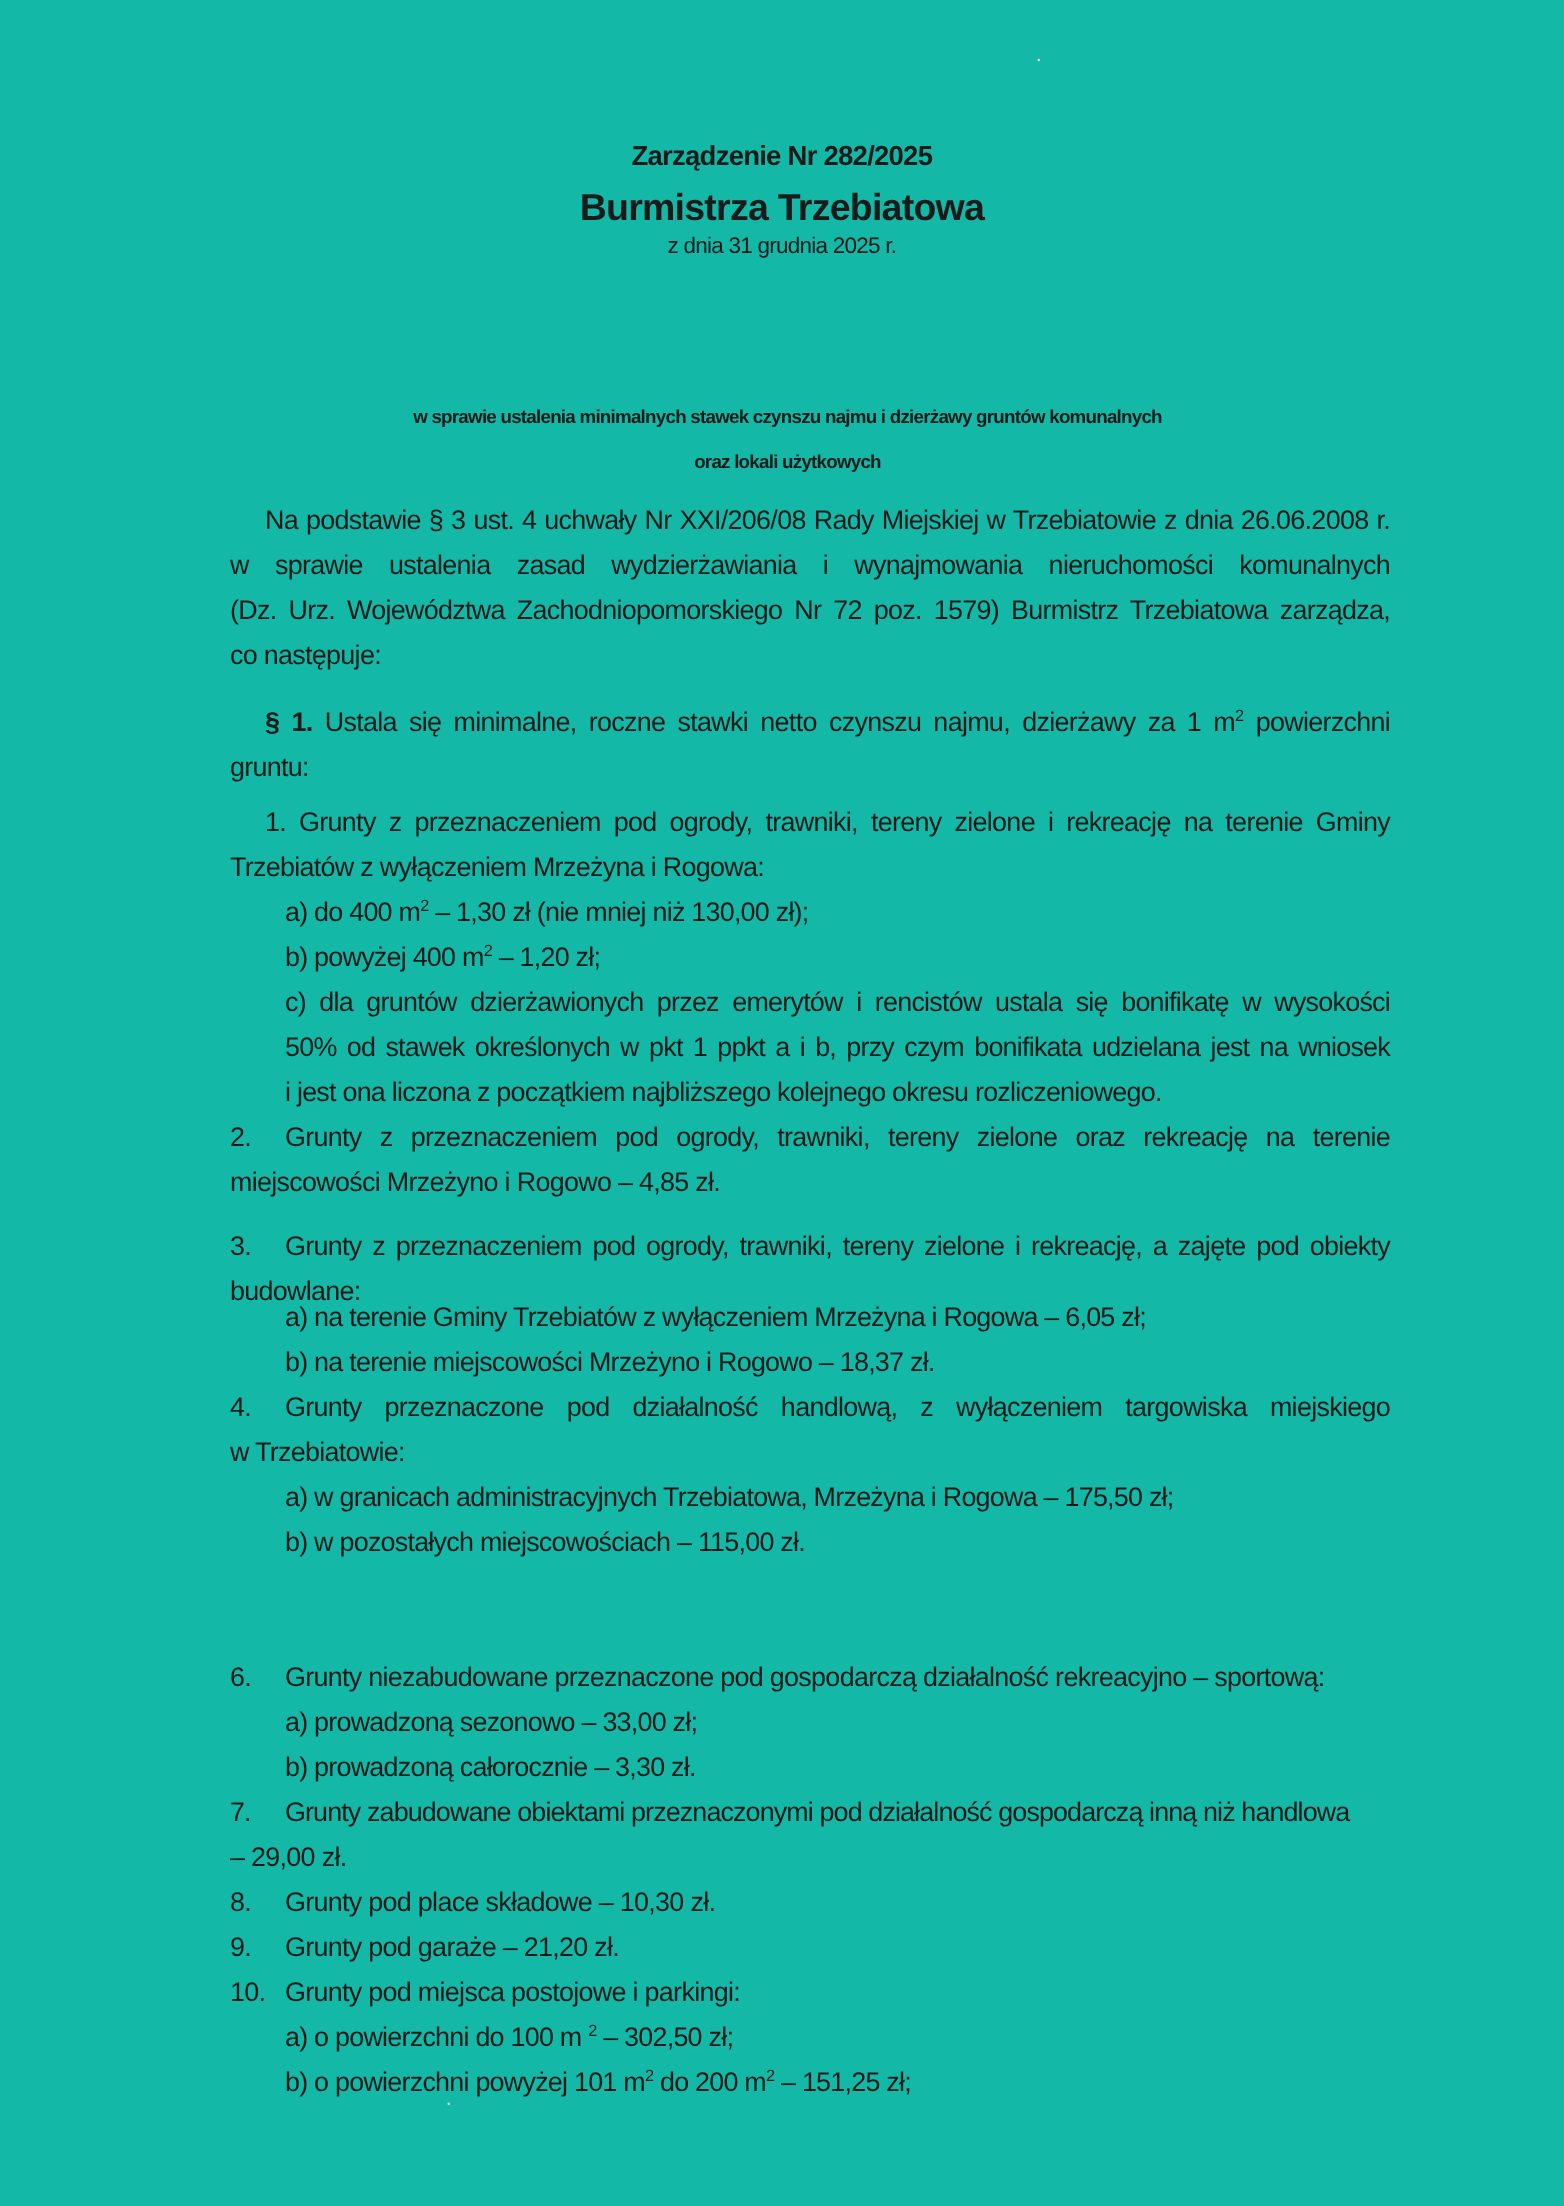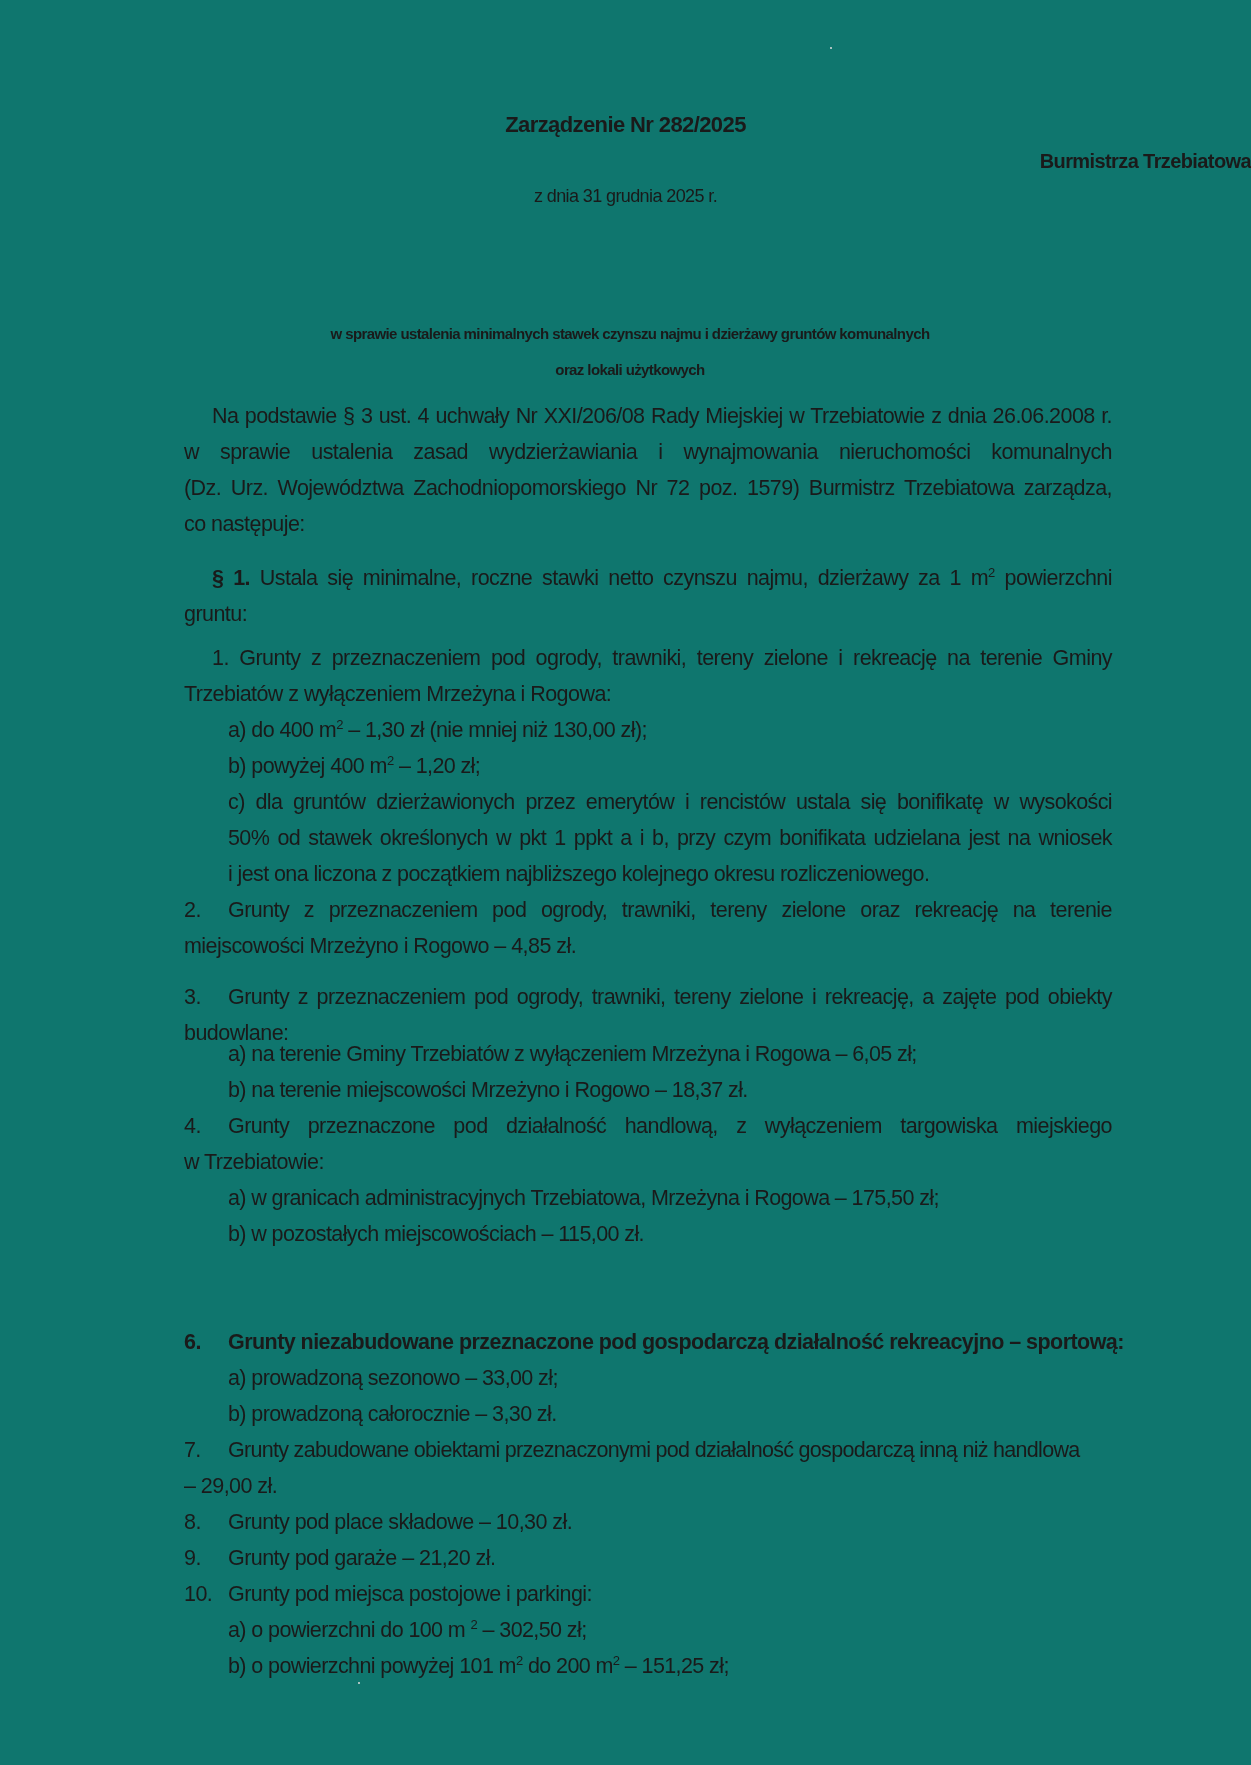--- a/index.html
+++ b/index.html
@@ -1,23 +1,23 @@
 <!DOCTYPE html>
 <html><head>
 <meta charset="utf-8">
 <style>
   html, body { margin: 0; padding: 0; background: #ffffff; }
   body {
     width: 1251px; height: 1765px; position: relative; overflow: hidden;
     font-family: "Liberation Sans", sans-serif; color: #1a1a1a;
   }
-  .page { position: absolute; left: 0; top: 0; width: 1251px; height: 1765px; background: #0f766e; }
+  .page { position: absolute; left: 0; top: 0; width: 1251px; height: 1765px; background: #14b8a6; }
   .header { position: absolute; left: 0; width: 1251px; text-align: center; }
   .h-title { top: 112px; font-weight: bold; font-size: 22px; letter-spacing: -0.6px; }
-  .h-author { top: 150px; font-weight: bold; font-size: 20px; letter-spacing: -0.6px; text-align: right; }
+  .h-author { top: 150px; font-weight: bold; font-size: 30px; letter-spacing: -0.6px; }
   .h-date { top: 186px; font-size: 18px; letter-spacing: -0.6px; }
   .subject { position: absolute; left: 150px; width: 960px; top: 316px; text-align: center;
     font-weight: bold; font-size: 15px; line-height: 36px; letter-spacing: -0.6px; }
   .body-block { position: absolute; left: 184px; width: 928px; font-size: 21.5px; line-height: 36px; letter-spacing: -0.55px; }
   .justify-full { text-align: justify; text-align-last: justify; }
   .line { display: block; white-space: nowrap; }
   .sub { position: absolute; left: 228px; width: 884px; font-size: 21.5px; line-height: 36px; letter-spacing: -0.6px; }
   .num { display: inline-block; width: 44px; }
   b { font-weight: bold; }
   sup { font-size: 13px; vertical-align: 8px; line-height: 0; }
@@ -81,21 +81,21 @@
   <div class="body-block" style="top:1108px;">
     <div class="justify-full"><span class="num">4.</span><span>Grunty przeznaczone pod działalność handlową, z wyłączeniem targowiska miejskiego</span></div>
     <div>w Trzebiatowie:</div>
   </div>
   <div class="sub" style="top:1180px;">
     <div>a) w granicach administracyjnych Trzebiatowa, Mrzeżyna i Rogowa – 175,50 zł;</div>
     <div>b) w pozostałych miejscowościach – 115,00 zł.</div>
   </div>
 
 
-  <div class="body-block" style="top:1324px;font-weight:bold;">
+  <div class="body-block" style="top:1324px;">
     <div class="line"><span class="num">6.</span><span>Grunty niezabudowane przeznaczone pod gospodarczą działalność rekreacyjno – sportową:</span></div>
   </div>
   <div class="sub" style="top:1360px;">
     <div>a) prowadzoną sezonowo – 33,00 zł;</div>
     <div>b) prowadzoną całorocznie – 3,30 zł.</div>
   </div>
 
   <div class="body-block" style="top:1432px;">
     <div class="line" style="letter-spacing:-0.7px;"><span class="num">7.</span><span>Grunty zabudowane obiektami przeznaczonymi pod działalność gospodarczą inną niż handlowa</span></div>
     <div>– 29,00 zł.</div>

